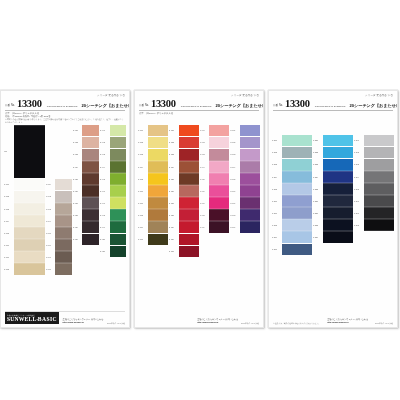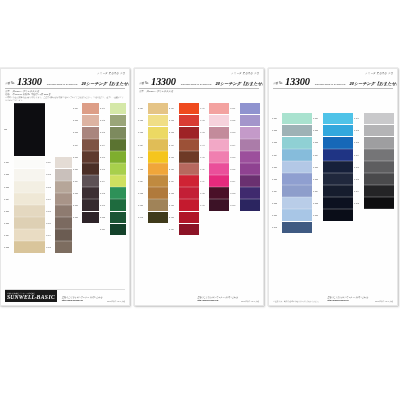--- a/index.html
+++ b/index.html
@@ -15,28 +15,27 @@
   }
   #stage {
     position: relative;
     width: 400px;
     height: 400px;
     background: #ffffff;
   }
   .cards {
     position: absolute;
     left: 0;
-    top: 68px;
+    top: 90px;
     width: 396px;
     height: 240px;
     display: flex;
     flex-direction: row;
     justify-content: flex-start;
     align-items: flex-start;
-    font-style: italic;
   }
   .card {
     position: relative;
     width: 130px;
     height: 238px;
     background: #fefefe;
     box-shadow: 0 0 1px rgba(0,0,0,0.35), 1px 1px 2px rgba(0,0,0,0.18);
     border: 1px solid #e6e6e6;
     box-sizing: border-box;
     overflow: hidden;

